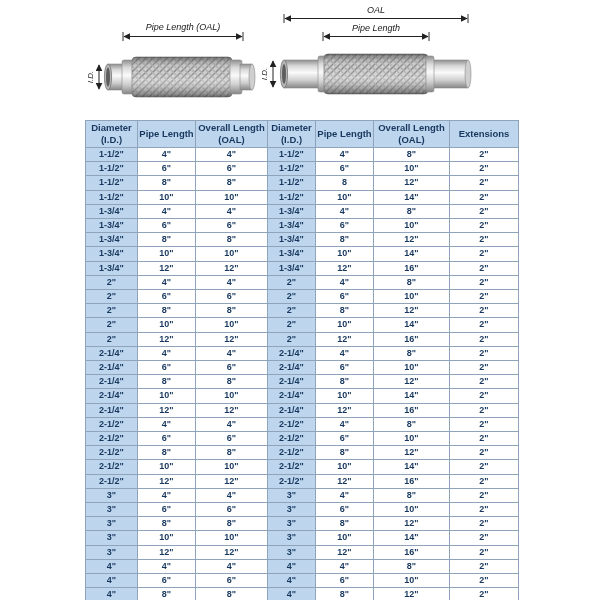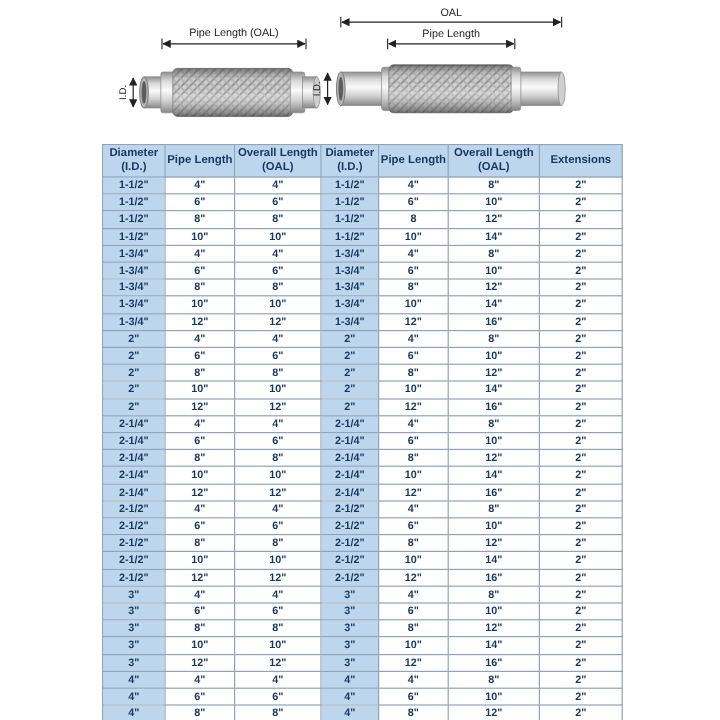--- a/index.html
+++ b/index.html
@@ -1,22 +1,22 @@
 <!DOCTYPE html>
 <html><head>
 <meta charset="utf-8">
 <style>
   html,body{margin:0;padding:0;}
   body{
     width:600px;height:600px;position:relative;overflow:hidden;
     background:#ffffff;
     font-family:"Liberation Sans", sans-serif;
   }
-  .diagram{position:absolute;}
-  #diagram-left{left:98px;top:20px;}
+  .diagram{position:absolute;font-style:italic;}
+  #diagram-left{left:86px;top:20px;}
   #diagram-right{left:260px;top:4px;}
   svg text{font-family:"Liberation Sans", sans-serif;}
 
   table.spec-table{
     position:absolute;left:85px;top:120px;
     border-collapse:collapse;table-layout:fixed;
   }
   .spec-table th,.spec-table td{
     border:1px solid #8fa4ba;
     text-align:center;vertical-align:middle;

